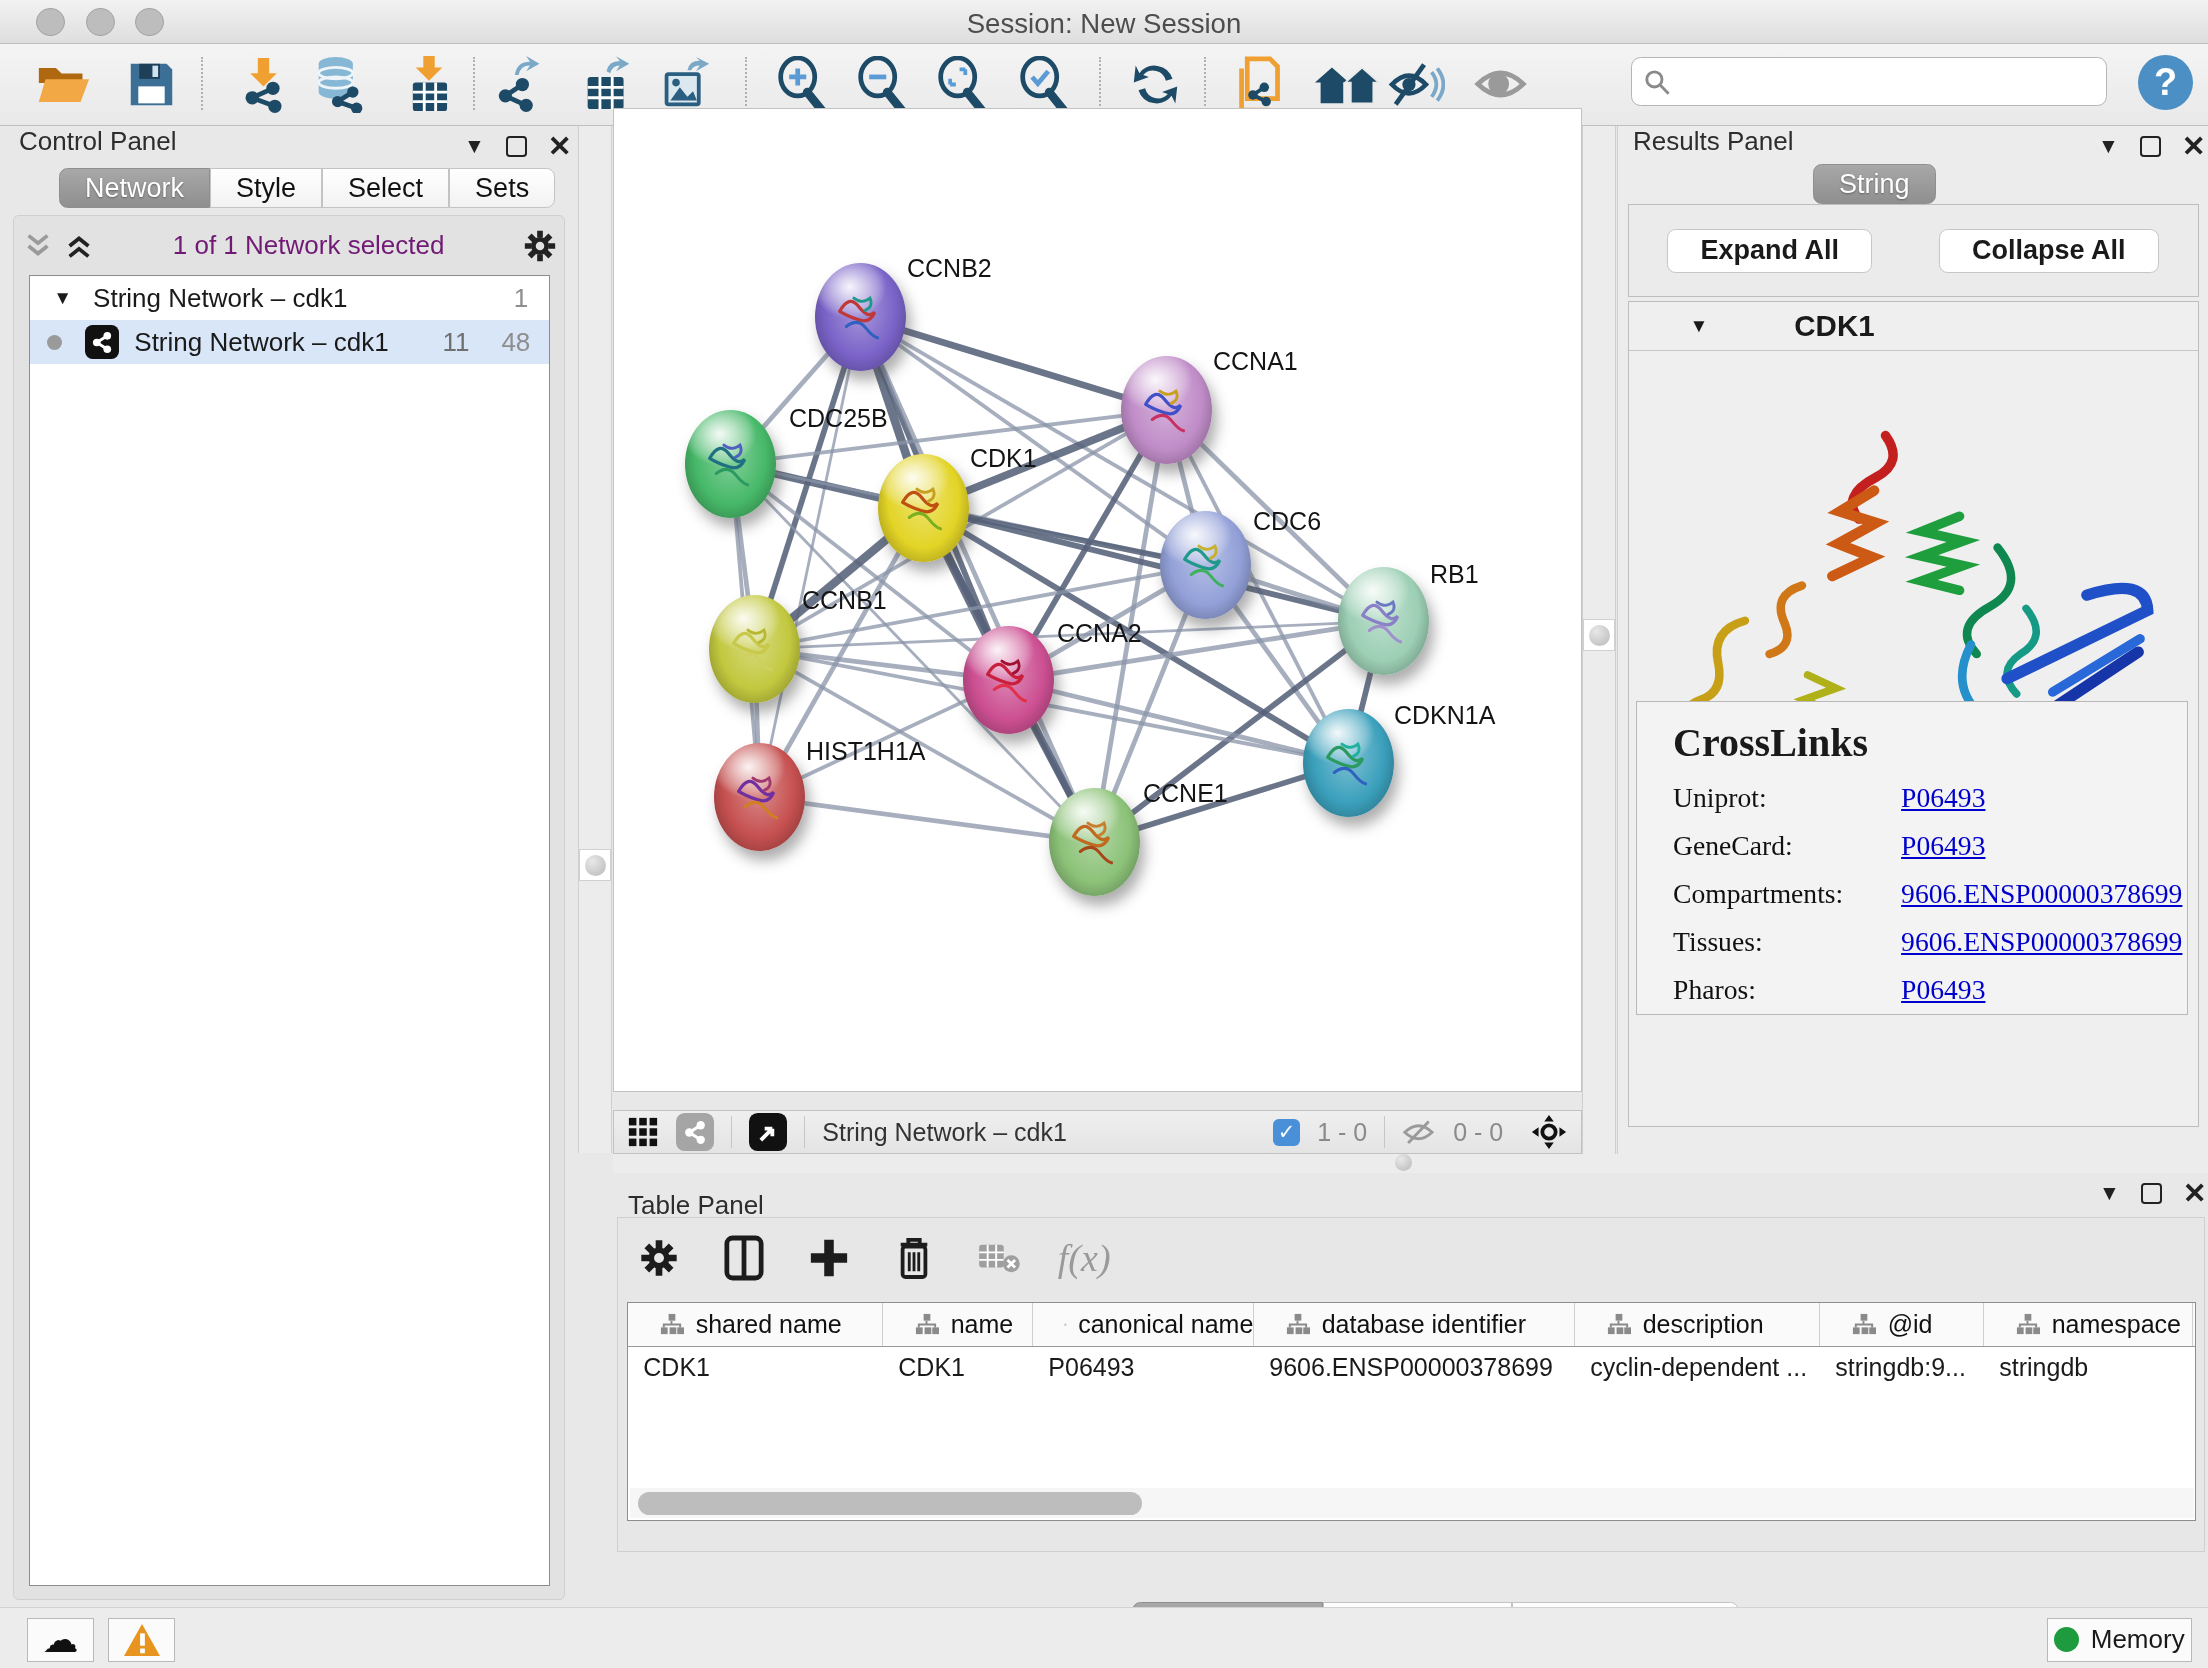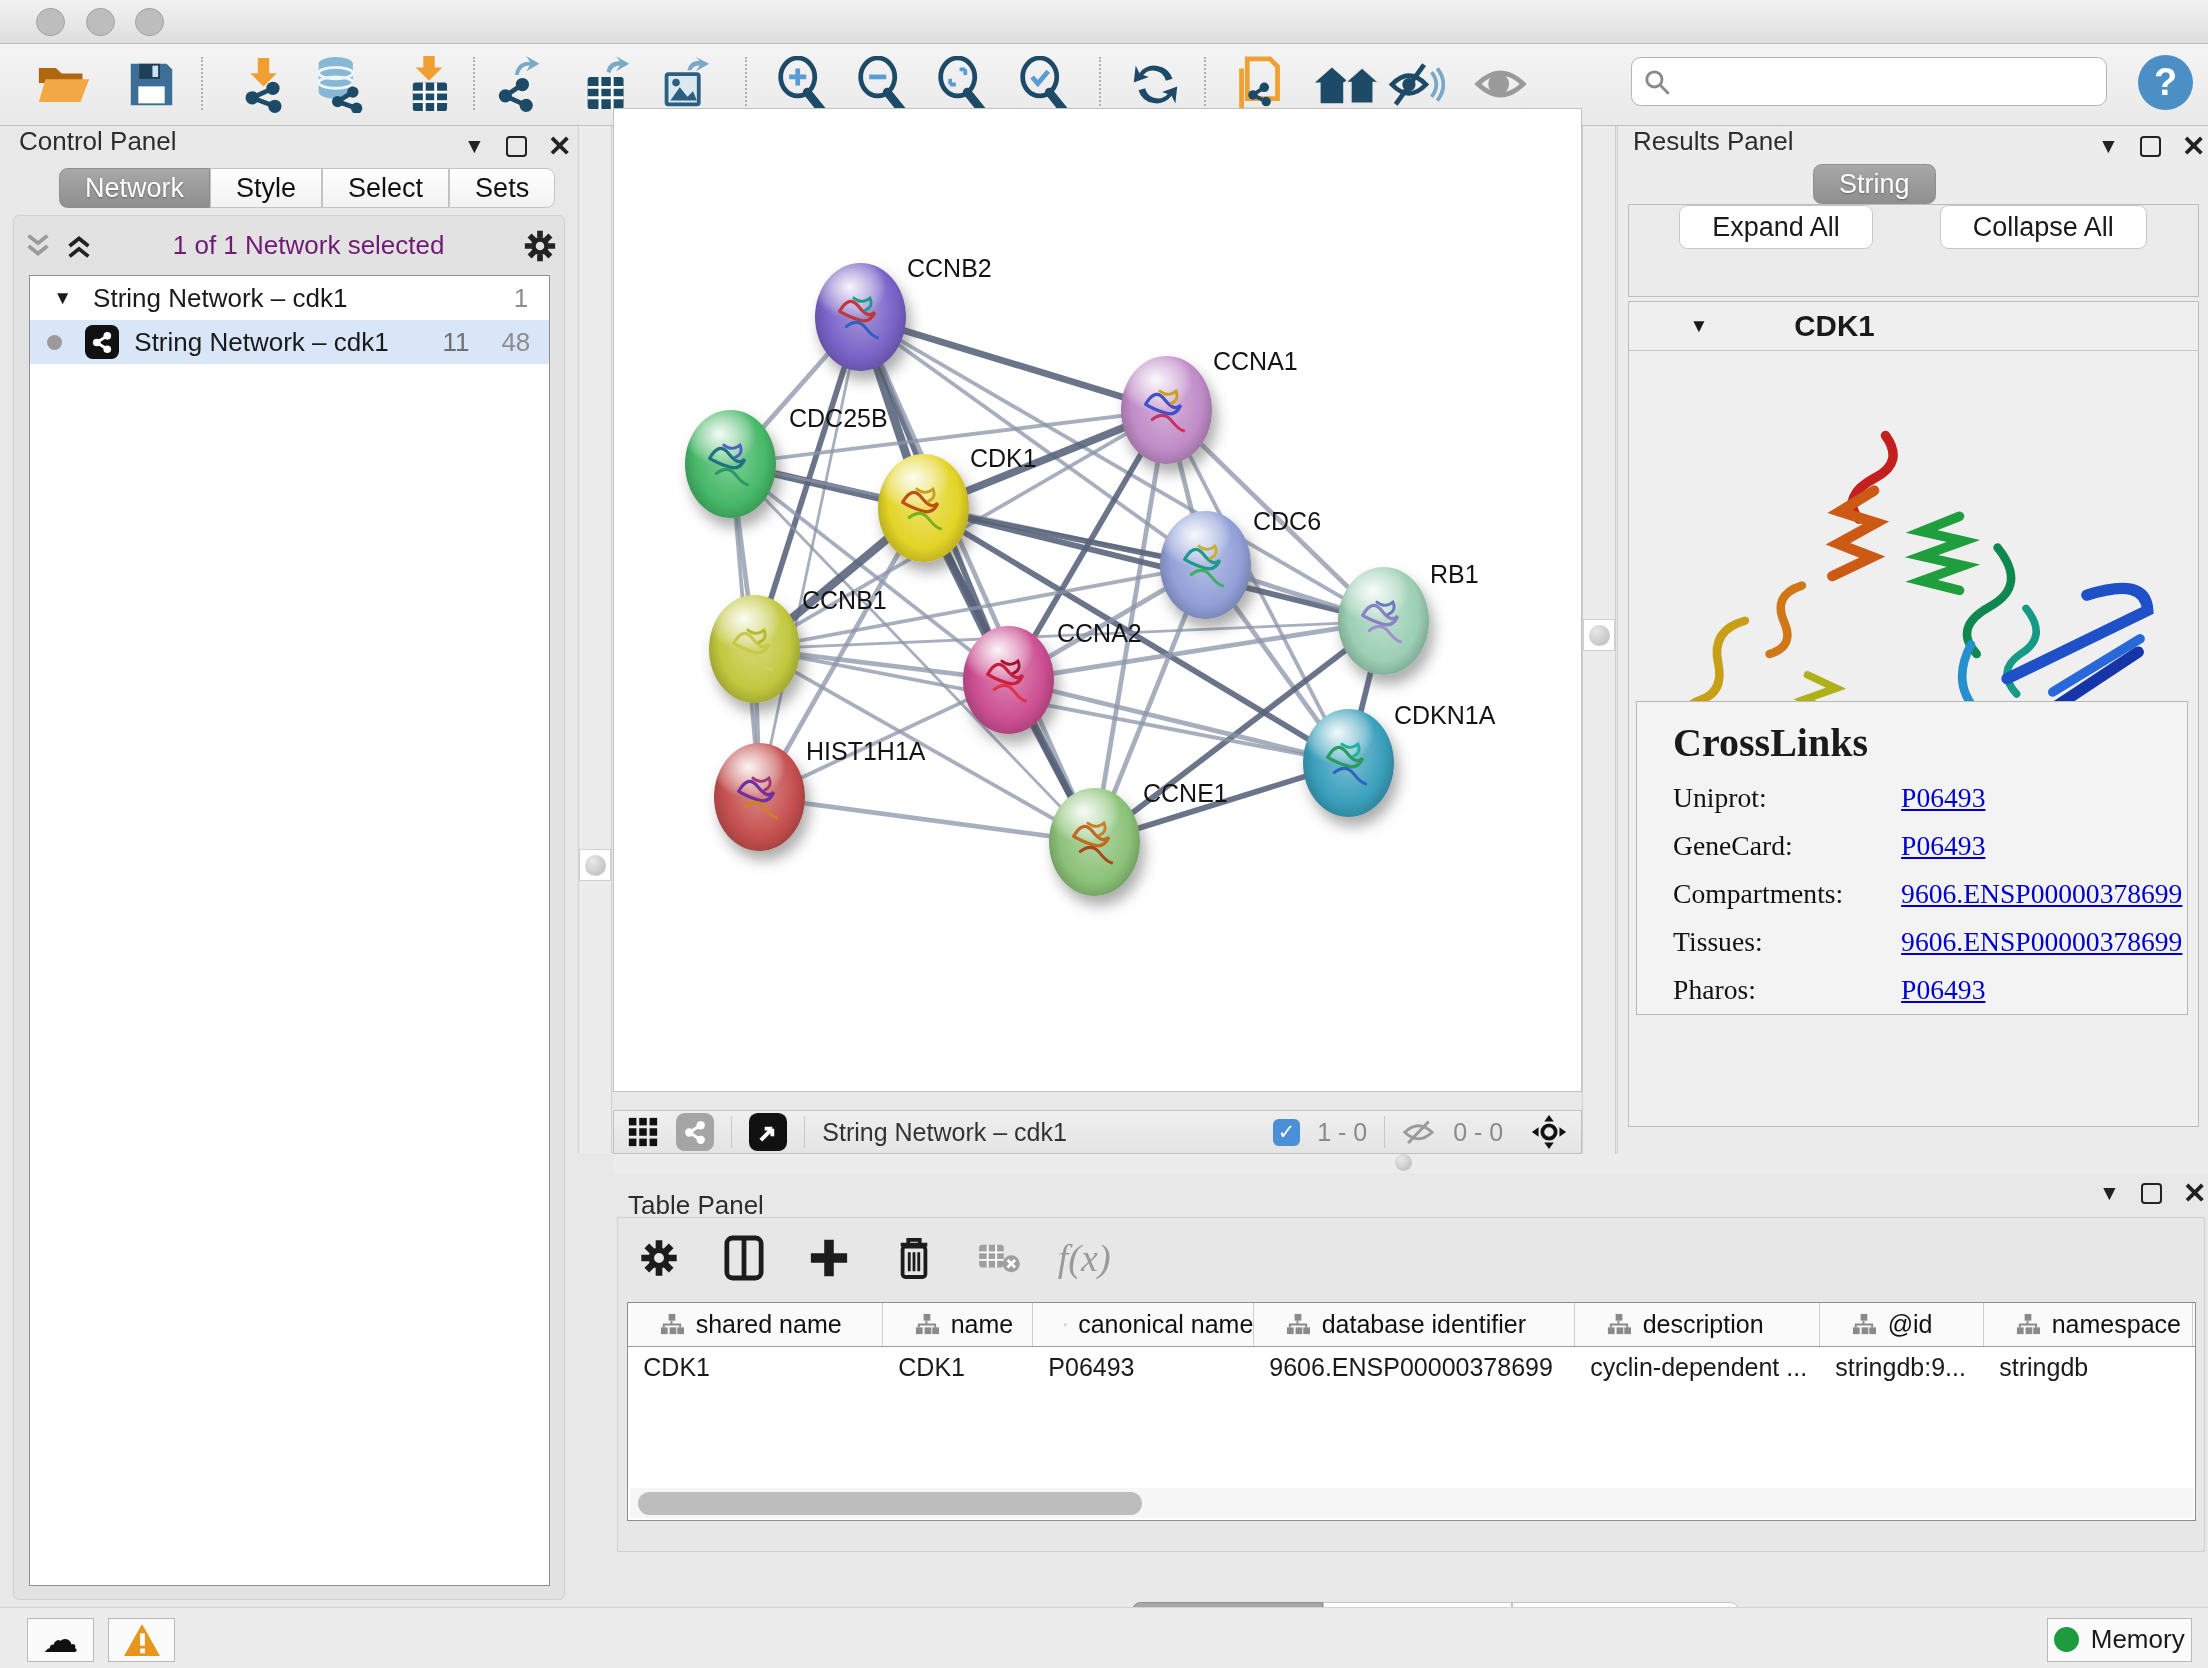--- a/index.html
+++ b/index.html
@@ -87,21 +87,21 @@
   .checkbox { width:27px; height:27px; background:#4a90d9; border-radius:5.7px;
     color:#fff; font-size:21px; display:flex; align-items:center; justify-content:center; }
 
   #hsplit { left:613px; top:1154px; width:1596px; height:19px; background:#ececec; }
 
   
   #results-panel { left:1617px; top:126px; width:592px; height:1028px; background:#ececec;
     border-left:1px solid #cfcfcf; }
   #rp-tab { left:195px; top:38px; }
   #rp-expand-box { left:9.5px; top:78px; width:571px; height:93px; background:#ebebeb;
-    border:1.9px solid #bdbdbd; display:flex; align-items:flex-start; justify-content:center; gap:67px; }
+    border:1.9px solid #bdbdbd; display:flex; align-items:center; justify-content:center; gap:67px;font-weight:bold; }
   .rp-btn { height:44px; padding:0 32px; background:#fff; border:1px solid #c6c6c6;
     border-radius:8.6px; font-size:27px; display:flex; align-items:center; }
   #rp-card { left:9.5px; top:175px; width:571px; height:826px; background:#efefef;
     border:1.9px solid #bdbdbd; }
   #rp-card-head { height:49px; border-bottom:1px solid #c6c6c6; display:flex;
     align-items:center; gap:86px; padding-left:61px; }
   #rp-protein-name { font-size:29.5px; font-weight:bold; }
   #rp-desc-box { margin:0 3.8px; border:1px solid #cccccc; background:#f0f0f0;
     padding:7.6px 17px; font-size:27px; }
   #crosslinks { position:absolute; left:7.6px; top:399px; width:552px; height:314px;
@@ -148,20 +148,21 @@
 
   svg { display:block; }
 </style>
 </head>
 <body>
 
 <div id="titlebar" class="abs">
   <div class="traffic abs" style="left:36px"></div>
   <div class="traffic abs" style="left:86px"></div>
   <div class="traffic abs" style="left:135px"></div>
+  <div id="win-title" class="abs">Session: New Session</div>
 </div>
 
 <div id="toolbar" class="abs">
   <div class="tbtn abs" style="left:34px">
     <svg width="55" height="48" viewBox="0 0 58 50">
       <path d="M3 8 h18 l6 6 h22 v10 H3z" fill="#b06810"></path>
       <path d="M3 44 L10 20 h46 L47 44z" fill="#f2a845"></path>
     </svg>
   </div>
   <div class="tbtn abs" style="left:122px">

